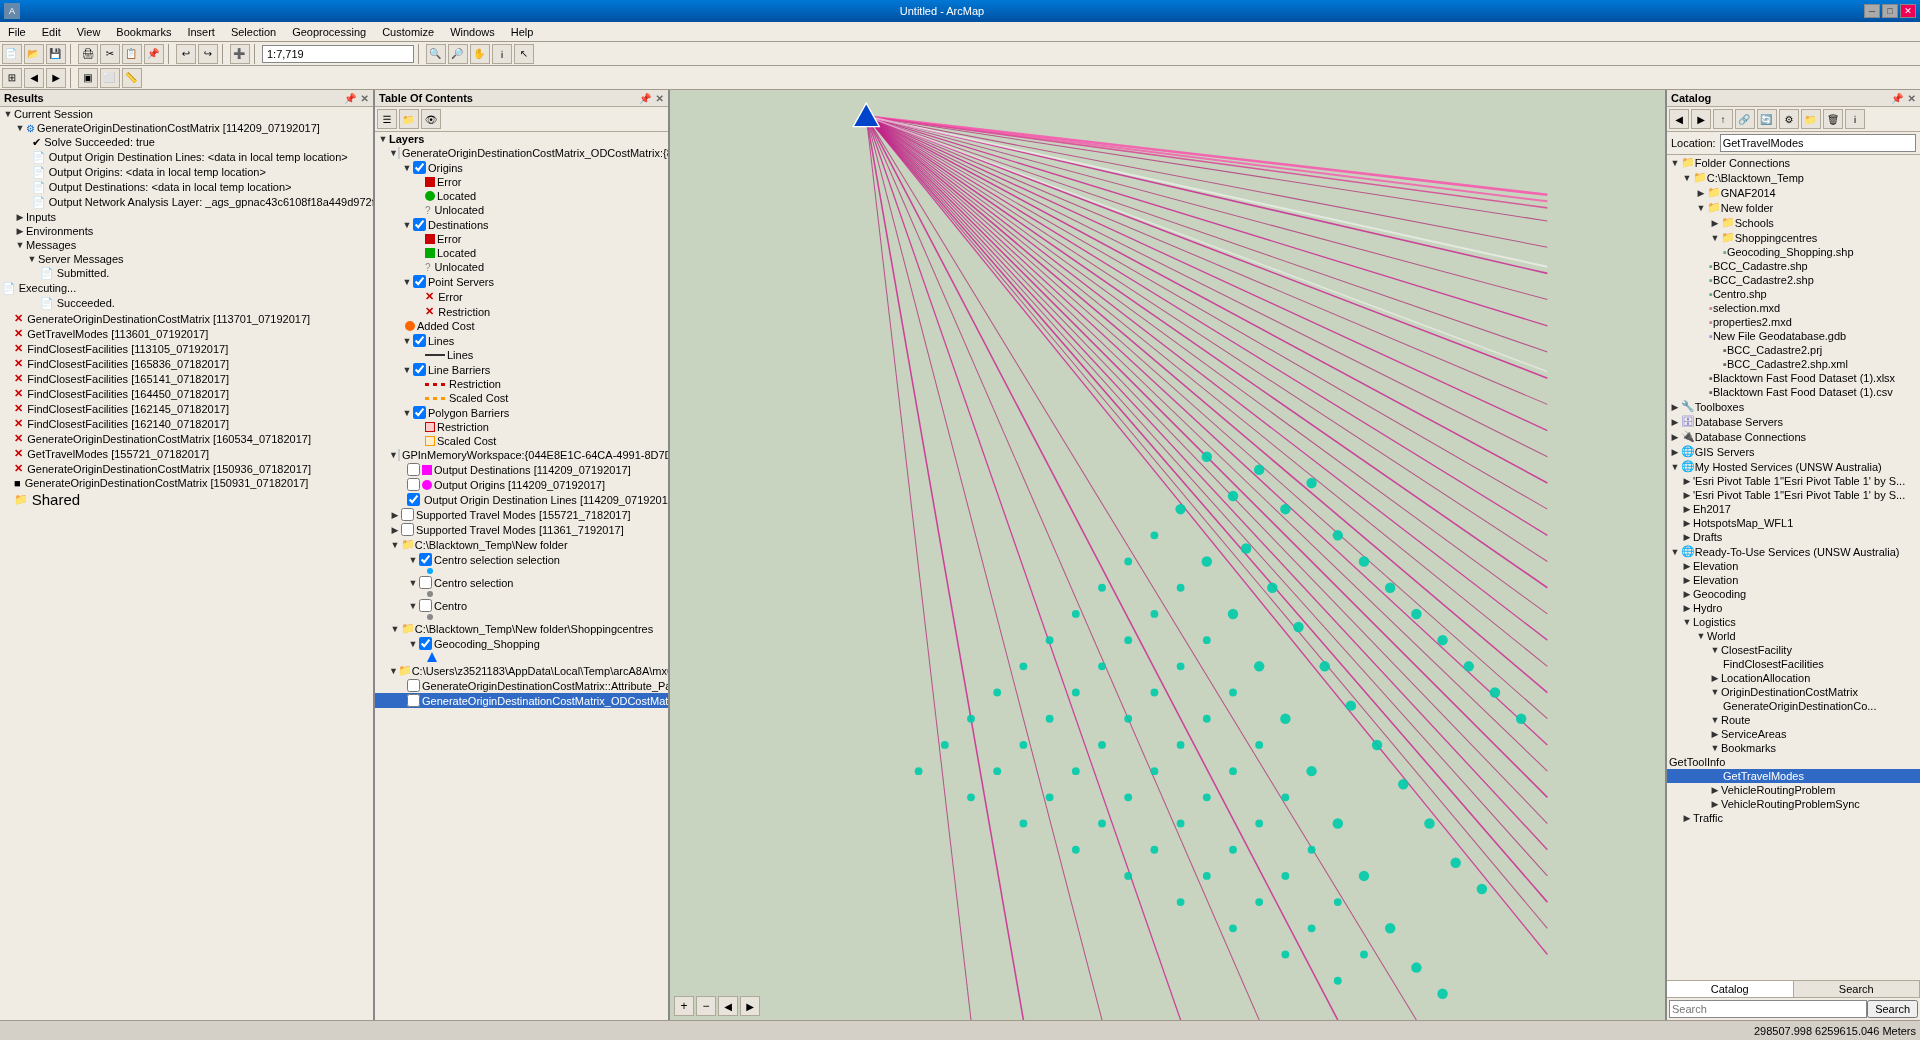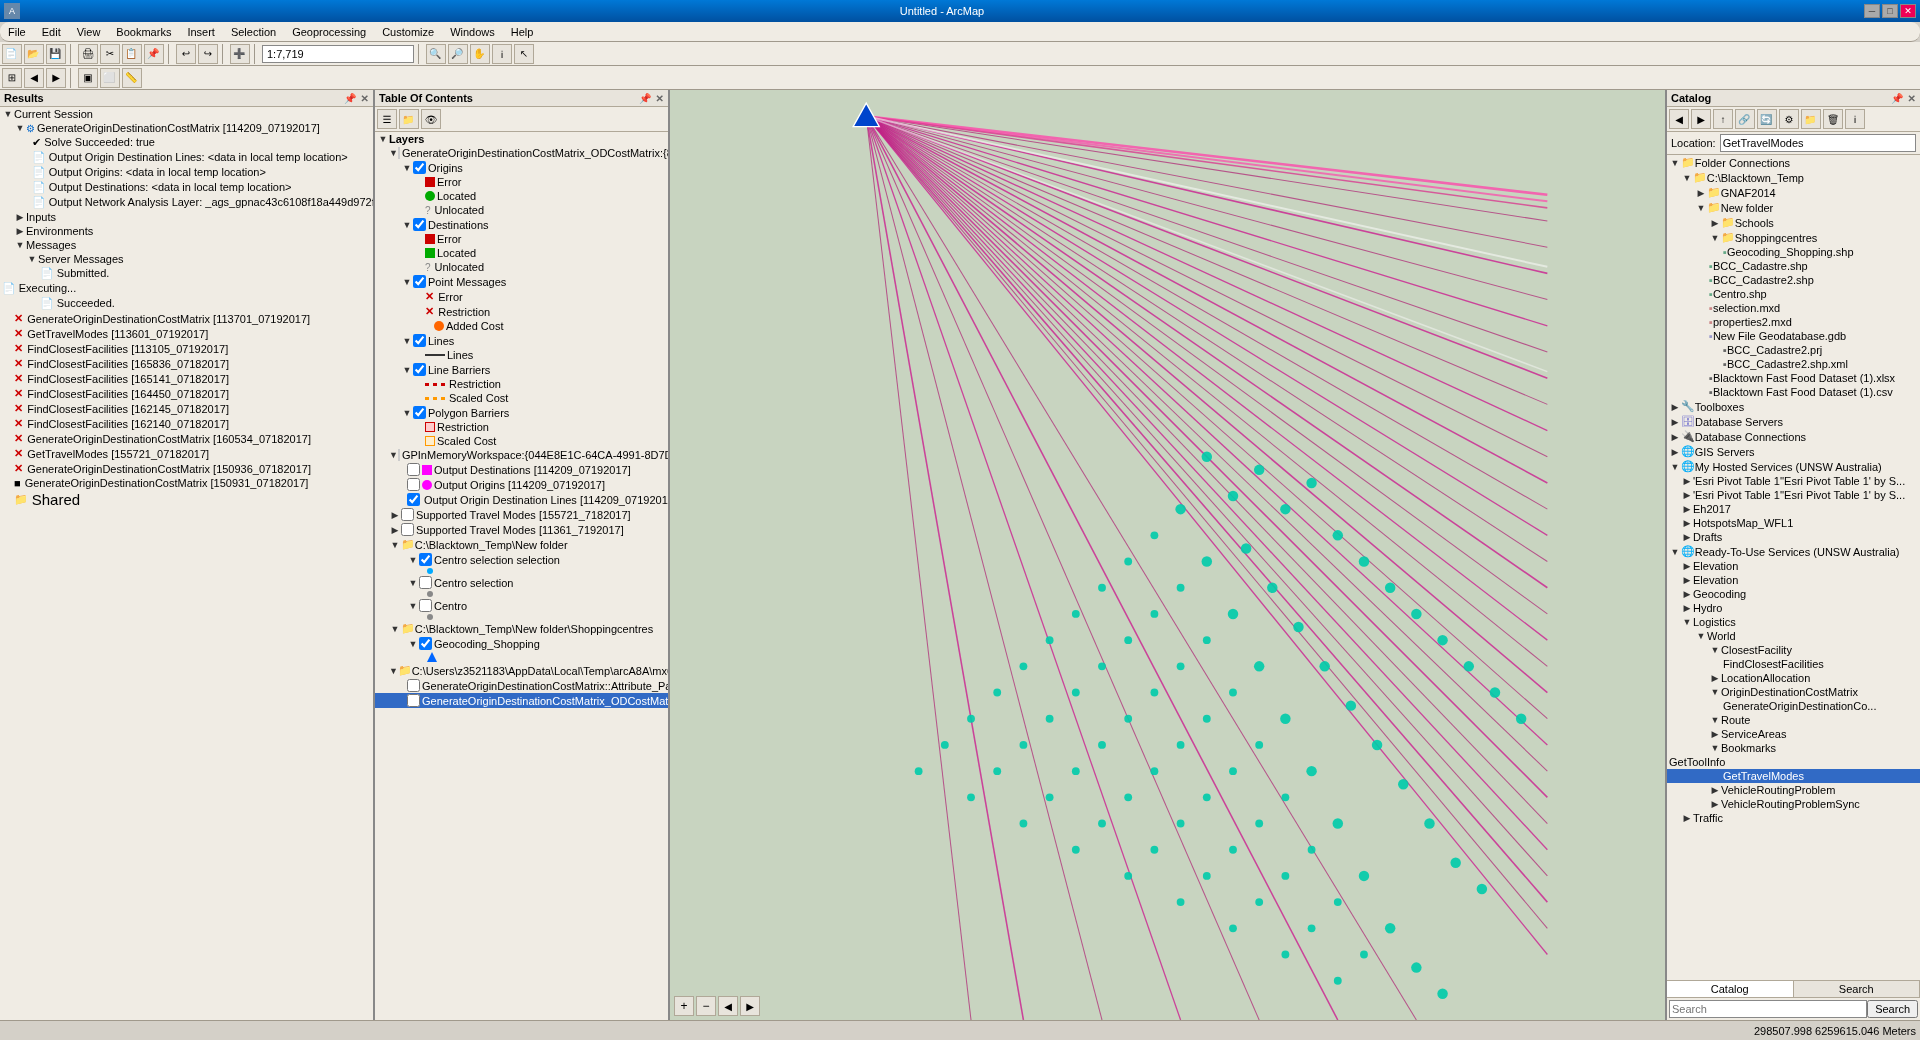--- a/index.html
+++ b/index.html
@@ -5,21 +5,21 @@
     * { margin: 0; padding: 0; box-sizing: border-box; }
     body { font-family: 'Segoe UI', Tahoma, Geneva, Verdana, sans-serif; font-size: 11px; background: #d4d0c8; overflow: hidden; width: 1920px; height: 1040px; }
     
     
     #titlebar { background: linear-gradient(to bottom, #0078d7, #0050a0); height: 22px; display: flex; align-items: center; justify-content: space-between; padding: 0 4px; color: white; font-size: 11px; }
     #titlebar-controls { display: flex; gap: 2px; }
     .title-btn { width: 16px; height: 14px; background: #aaa; border: 1px solid #888; font-size: 9px; display: flex; align-items: center; justify-content: center; cursor: pointer; color: #333; }
     .title-btn.close { background: #e05; color: white; }
 
     
-    #menubar { background: #f0ece4; height: 20px; display: flex; align-items: center; border-bottom: 1px solid #a0998c; border-radius: 9px; }
+    #menubar { background: #f0ece4; height: 20px; display: flex; align-items: center; border-bottom: 1px solid #a0998c; }
     .menu-item { padding: 2px 8px; font-size: 11px; cursor: pointer; }
 
     
     #toolbar1 { background: #f0ece4; height: 24px; display: flex; align-items: center; border-bottom: 1px solid #a0998c; padding: 2px; gap: 2px; }
     #toolbar2 { background: #f0ece4; height: 24px; display: flex; align-items: center; border-bottom: 1px solid #a0998c; padding: 2px; gap: 2px; }
     .tb-btn { width: 20px; height: 20px; background: #e8e4dc; border: 1px solid #b0a898; display: flex; align-items: center; justify-content: center; cursor: pointer; font-size: 10px; }
     .tb-sep { width: 4px; height: 20px; border-left: 1px solid #a0998c; margin: 0 2px; }
     .scale-box { background: white; border: 1px solid #888; height: 18px; padding: 0 4px; font-size: 11px; min-width: 60px; }
 
     
@@ -321,31 +321,31 @@
         <span>Located</span>
       </div>
       <div class="tree-item" style="padding-left:50px;">
         <span style="margin-right:4px;font-size:10px;color:#888;">?</span>
         <span>Unlocated</span>
       </div>
 
       <div class="tree-item" style="padding-left:26px;">
         <span class="expand-btn">▼</span>
         <input type="checkbox" checked="" style="margin-right: 2px;">
-        <span>Point Messages</span>
+        <span>Point Servers</span>
       </div>
       <div class="tree-item" style="padding-left:50px;">
         <span style="color:#cc0000;font-weight:bold;margin-right:4px;">✕</span>
         <span>Error</span>
       </div>
       <div class="tree-item" style="padding-left:50px;">
         <span style="color:#cc0000;font-weight:bold;margin-right:4px;">✕</span>
         <span>Restriction</span>
       </div>
-      <div class="tree-item" style="padding-left:59px;">
+      <div class="tree-item" style="padding-left:30px;">
         <span class="sym-circle" style="background:#ff6600;"></span>
         <span>Added Cost</span>
       </div>
 
       <div class="tree-item" style="padding-left:26px;">
         <span class="expand-btn">▼</span>
         <input type="checkbox" checked="" style="margin-right: 2px;">
         <span>Lines</span>
       </div>
       <div class="tree-item" style="padding-left:50px;">

